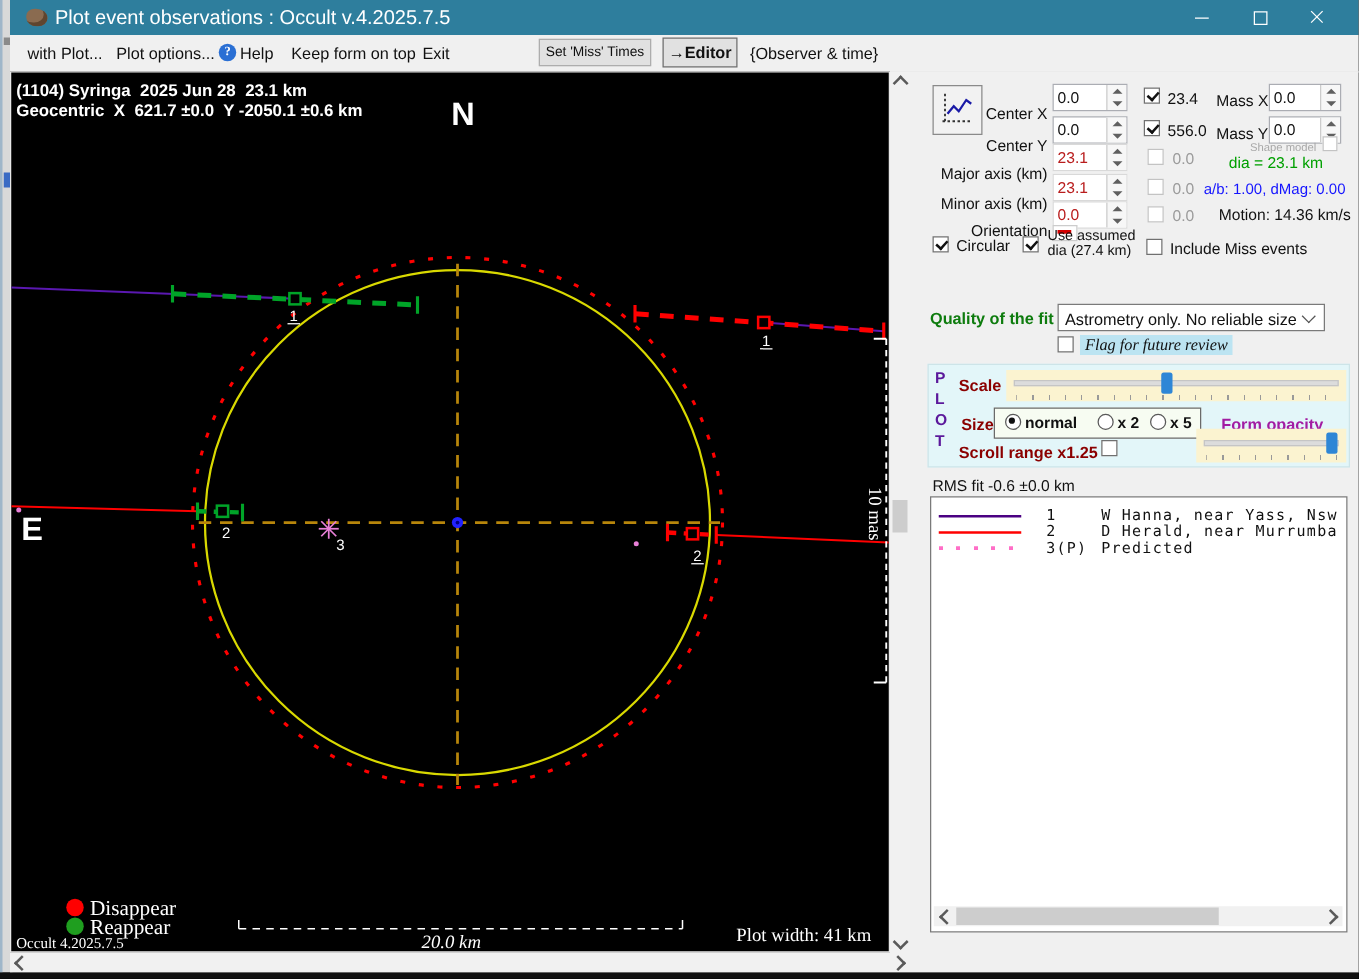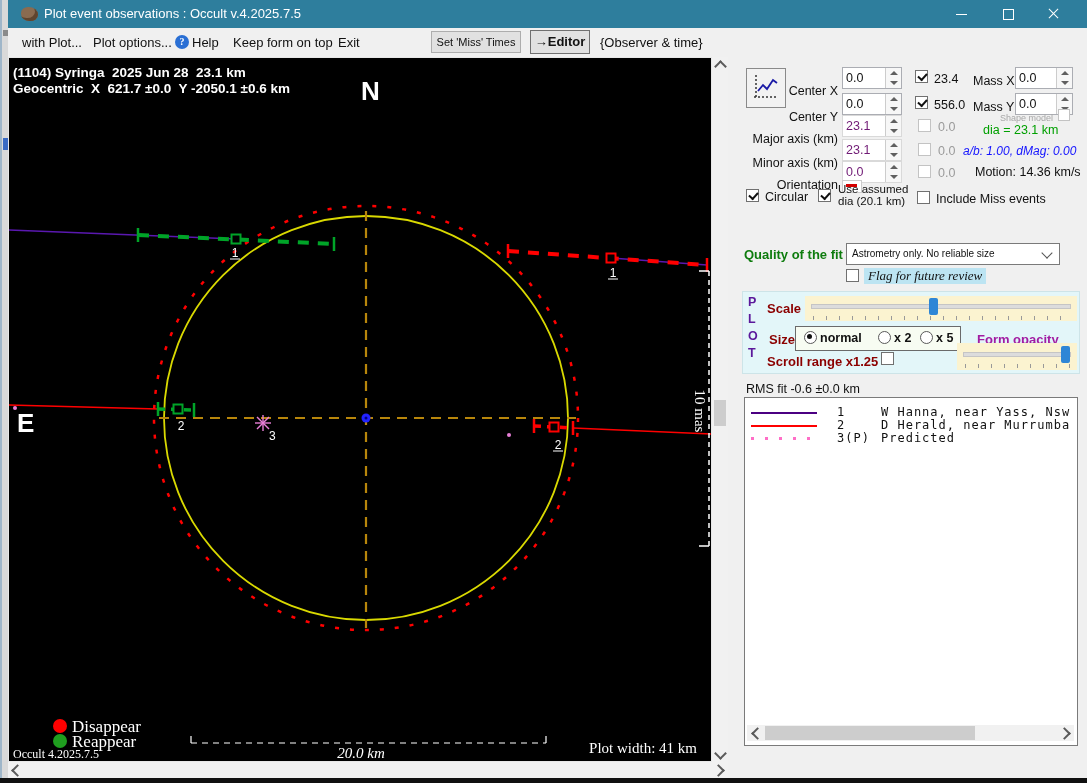--- a/index.html
+++ b/index.html
@@ -4,21 +4,21 @@
 <style>
   html,body{margin:0;padding:0;background:#0c0c0c;font-family:"Liberation Sans",sans-serif;}
   #screen{position:relative;width:1087px;height:783px;background:#0c0c0c;overflow:hidden;}
   .abs{position:absolute;}
   
   .bgstrip{left:0;top:0;width:8px;height:778px;background:#d9d9d9;border-left:2px solid #9fb6c9;}
   .bgchip{position:absolute;left:1px;width:5px;background:#3a6bc4;}
   
   .window{left:8px;top:0;width:1079px;height:778px;background:#f0f0f0;}
   .titlebar{position:absolute;left:0;top:0;width:1079px;height:28px;background:#2e7e9d;color:#fff;}
-  .title-text{position:absolute;left:36px;top:6px;font-size:13px;color:#fff;}
+  .title-text{position:absolute;left:36px;top:6px;font-size:16px;color:#fff;}
   .appicon{position:absolute;left:13px;top:7px;width:17px;height:14px;background:#8a6b50;border-radius:45% 60% 50% 55%;box-shadow:inset -3px -3px 0 #5f452f;}
   .winbtn{position:absolute;top:0;width:42px;height:28px;}
   .winbtn .bar{position:absolute;left:15px;top:14px;width:11px;height:1px;background:#fff;}
   .winbtn .box{position:absolute;left:16px;top:9px;width:9px;height:9px;border:1px solid #fff;}
   .winbtn .x1,.winbtn .x2{position:absolute;left:15px;top:13px;width:13px;height:1px;background:#fff;}
   .winbtn .x1{transform:rotate(45deg);} .winbtn .x2{transform:rotate(-45deg);}
   
   .menubar{position:absolute;left:0;top:28px;width:1079px;height:29px;background:#f0f0f0;border-bottom:1px solid #d9d9d9;}
   .mi{position:absolute;top:7px;font-size:13px;color:#111;white-space:nowrap;cursor:default;}
   .helpicon{position:absolute;left:167px;top:7px;width:14px;height:14px;border-radius:50%;background:#2a6fd4;color:#fff;font-size:10px;font-weight:bold;text-align:center;line-height:14px;font-family:"Liberation Serif",serif;}
@@ -32,21 +32,21 @@
   .chev.up{transform:rotate(135deg);} .chev.down{transform:rotate(-45deg);}
   .chev.left{transform:rotate(45deg);} .chev.right{transform:rotate(-135deg);}
   
   .panel{position:absolute;left:720px;top:57px;width:359px;height:721px;background:#f0f0f0;font-size:12.5px;color:#111;}
   .gbox{position:absolute;border:1px solid #d5d5d5;border-radius:3px;}
   .gbox-label{position:absolute;top:-8px;left:8px;background:#f0f0f0;padding:0 3px;font-size:12px;}
   .lbl{position:absolute;white-space:nowrap;}
   .rt{text-align:right;margin-top:11px;}
   .field{position:absolute;background:#fff;border:1px solid #abadb3;box-sizing:border-box;font-size:12.5px;}
   .field .val{position:absolute;left:3px;top:3px;}
-  .field.dis{border-color:#d9d9d9;color:#701a75;}
+  .field.dis{border-color:#d9d9d9;color:#b91c1c;}
   .spin{position:absolute;right:0;top:0;bottom:0;width:15px;border-left:1px solid #ccc;background:#f7f7f7;}
   .spin .t,.spin .b{position:absolute;left:4px;width:0;height:0;border-left:4px solid transparent;border-right:4px solid transparent;}
   .spin .t{top:3px;border-bottom:4px solid #606060;}
   .spin .b{bottom:3px;border-top:4px solid #606060;}
   .cb{position:absolute;width:13px;height:13px;background:#fff;border:1px solid #707070;box-sizing:border-box;}
   .cb.checked::after{content:"";position:absolute;left:2px;top:2px;width:7px;height:4px;border-left:2px solid #111;border-bottom:2px solid #111;transform:rotate(-48deg);}
   .cb.dis{border-color:#c3c3c3;}
   .radio{position:absolute;width:13px;height:13px;border:1px solid #595959;border-radius:50%;background:#fff;box-sizing:border-box;}
   .radio.sel::after{content:"";position:absolute;left:2px;top:2px;width:5px;height:5px;border-radius:50%;background:#111;}
   .radio.dis{border-color:#b5b5b5;} .radio.dis.sel::after{background:#9a9a9a;}
@@ -264,21 +264,21 @@
       <div class="lbl rt" style="left:10px;top:88px;width:100px;">Minor axis (km)</div>
       <div class="field dis" style="left:114px;top:82px;width:60px;height:22px;">
         <span class="val">23.1</span>
         <span class="spin">
             <span class="t"></span>
             <span class="b"></span>
           </span>
       </div>
       <div class="cb dis" style="left:190px;top:86px;"></div>
       <div class="lbl gray" style="left:210px;top:87px;">0.0</div>
-      <div class="lbl" style="left:235px;top:87px;color:#1414ff;font-size:12px;font-style:italic;">a/b: 1.00, dMag: 0.00</div>
+      <div class="lbl" style="left:235px;top:87px;color:#1414ff;font-size:12px;">a/b: 1.00, dMag: 0.00</div>
 
       <div class="lbl rt" style="left:10px;top:110px;width:100px;">Orientation</div>
       <div class="field dis" style="left:114px;top:104px;width:60px;height:22px;">
         <span class="val">0.0</span>
         <span class="spin">
             <span class="t"></span>
             <span class="b"></span>
           </span>
       </div>
       <div class="cb dis" style="left:190px;top:108px;"></div>
@@ -286,28 +286,28 @@
       <div class="lbl" style="left:247px;top:108px;">Motion: 14.36 km/s</div>
 
       <div class="abs" style="left:114px;top:123px;width:18px;height:11px;background:#fff;border:1px solid #ccc;">
         <div class="abs" style="left:3px;top:3px;width:11px;height:3px;background:#d40000;"></div>
       </div>
 
       <div class="cb checked" style="left:18px;top:132px;"></div>
       <div class="lbl" style="left:37px;top:133px;">Circular</div>
       <div class="cb checked" style="left:90px;top:132px;"></div>
       <div class="lbl" style="left:110px;top:126px;font-size:11.5px;">Use assumed</div>
-      <div class="lbl" style="left:110px;top:138px;font-size:11.5px;">dia (20.1 km)</div>
+      <div class="lbl" style="left:110px;top:138px;font-size:11.5px;">dia (27.4 km)</div>
       <div class="cb" style="left:189px;top:134px;"></div>
       <div class="lbl" style="left:208px;top:135px;">Include Miss events</div>
 
 
       <div class="lbl" style="left:16px;top:190px;font-weight:bold;font-size:13px;color:#0e7c0e;">Quality of the fit</div>
       <div class="dd" style="left:118px;top:186px;width:214px;height:22px;">
-        <span class="abs" style="left:5px;top:4px;font-size:10px;white-space:nowrap;">Astrometry only. No reliable size</span>
+        <span class="abs" style="left:5px;top:4px;font-size:13px;white-space:nowrap;">Astrometry only. No reliable size</span>
         <span class="chev down abs" style="right:8px;top:5px;border-width:1.5px;"></span>
       </div>
       <div class="cb" style="left:118px;top:212px;"></div>
       <div class="lbl" style="left: 136px; top: 211px; font-style: italic; font-family: &quot;Liberation Serif&quot;, serif; font-size: 13px; padding: 0px 4px; background: rgb(188, 228, 242);"><span>Flag for future review</span></div>
 
       <div class="cyan" style="left:14px;top:234px;width:336px;height:81px;">
         <div class="lbl purple" style="left:5px;top:3px;">P</div>
         <div class="lbl purple" style="left:5px;top:20px;">L</div>
         <div class="lbl purple" style="left:5px;top:37px;">O</div>
         <div class="lbl purple" style="left:5px;top:54px;">T</div>

